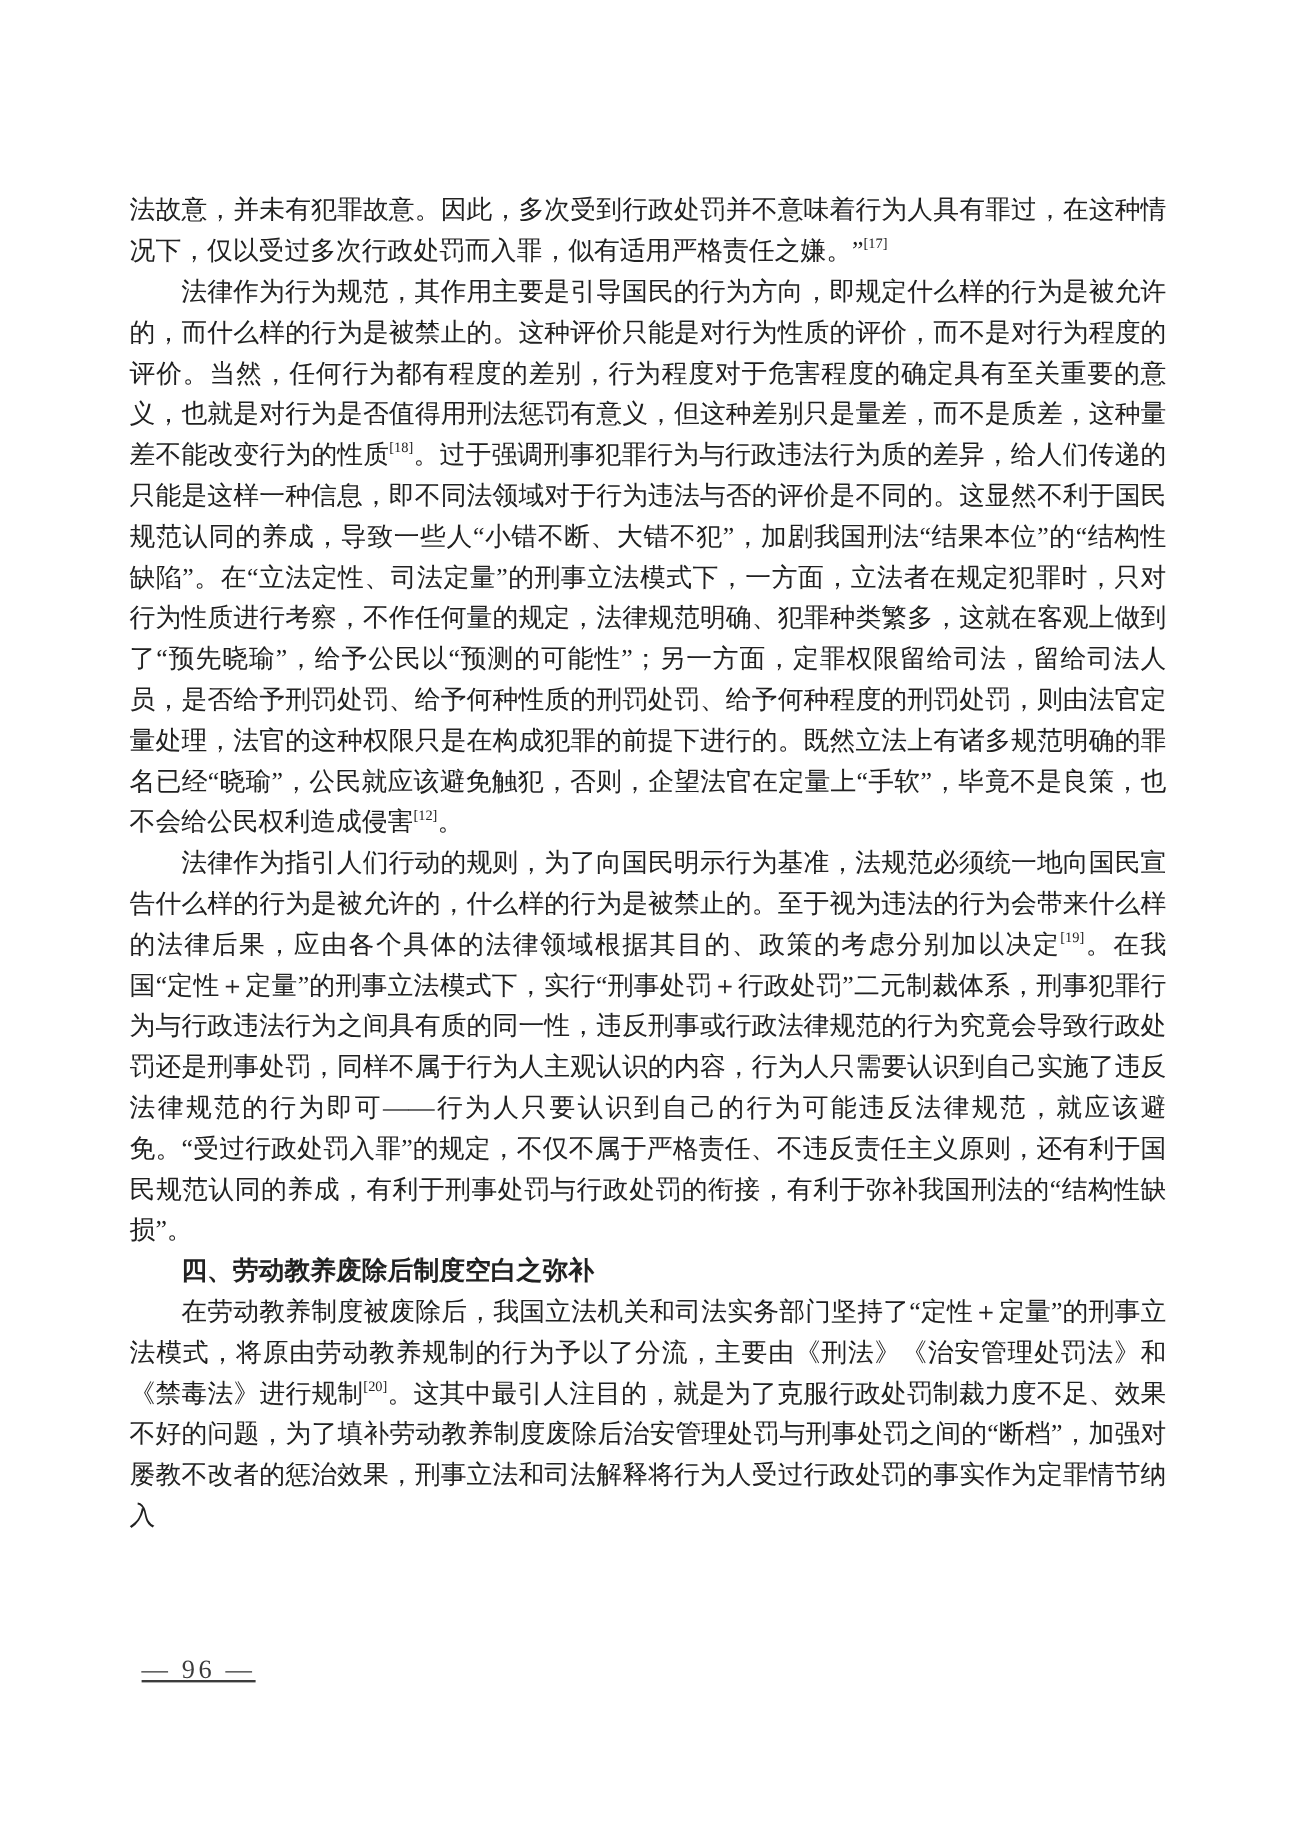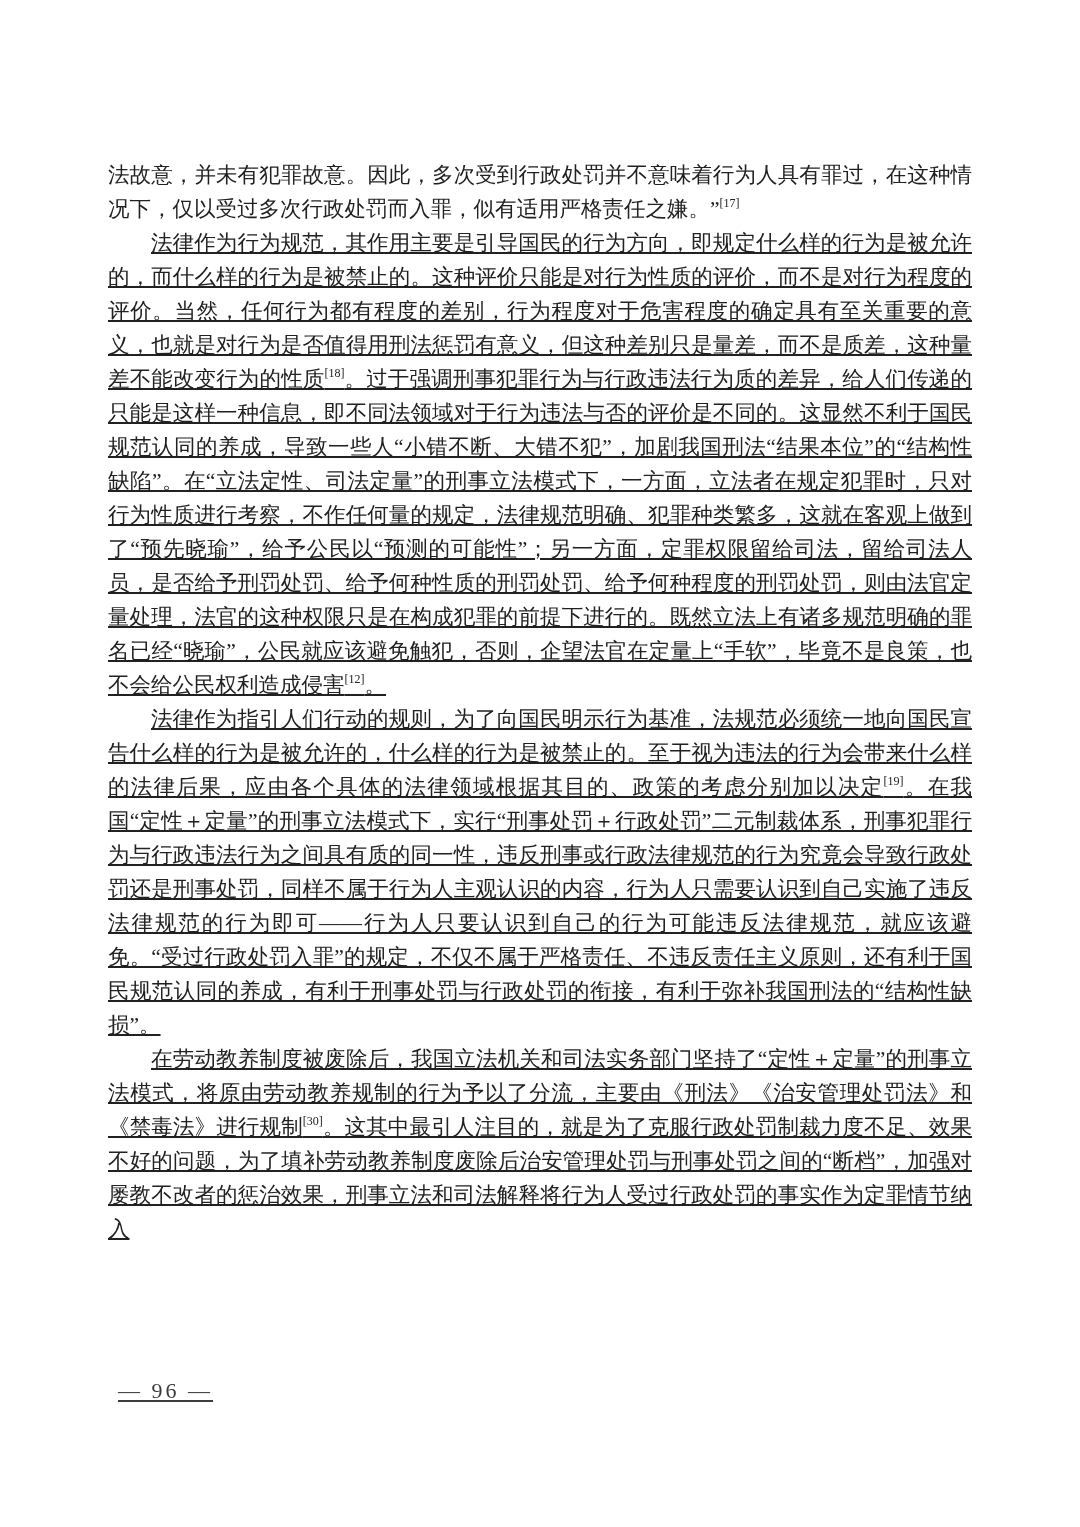--- a/index.html
+++ b/index.html
@@ -29,21 +29,20 @@
     font-size: 21.5px;
     line-height: 34px;
     text-align: justify;
   }
   .para {
     margin: 0;
     text-align: justify;
   }
   .para.indent {
     text-indent: 2em;
-    text-decoration: underline;
   }
   .para.heading {
     text-indent: 2em;
     font-weight: 700;
   }
   .para sup {
     font-size: 12px;
     line-height: 0;
     position: relative;
     top: -1px;
@@ -76,19 +75,20 @@
 </head>
 <body>
 
 <div class="page">
 
   <main class="text-block">
 
   <p class="para plain">法故意，并未有犯罪故意。因此，多次受到行政处罚并不意味着行为人具有罪过，在这种情况下，仅以受过多次行政处罚而入罪，似有适用严格责任之嫌。”<sup>[17]</sup></p>
       <p class="para indent">法律作为行为规范，其作用主要是引导国民的行为方向，即规定什么样的行为是被允许的，而什么样的行为是被禁止的。这种评价只能是对行为性质的评价，而不是对行为程度的评价。当然，任何行为都有程度的差别，行为程度对于危害程度的确定具有至关重要的意义，也就是对行为是否值得用刑法惩罚有意义，但这种差别只是量差，而不是质差，这种量差不能改变行为的性质<sup>[18]</sup>。过于强调刑事犯罪行为与行政违法行为质的差异，给人们传递的只能是这样一种信息，即不同法领域对于行为违法与否的评价是不同的。这显然不利于国民规范认同的养成，导致一些人“小错不断、大错不犯”，加剧我国刑法“结果本位”的“结构性缺陷”。在“立法定性、司法定量”的刑事立法模式下，一方面，立法者在规定犯罪时，只对行为性质进行考察，不作任何量的规定，法律规范明确、犯罪种类繁多，这就在客观上做到了“预先晓瑜”，给予公民以“预测的可能性”；另一方面，定罪权限留给司法，留给司法人员，是否给予刑罚处罚、给予何种性质的刑罚处罚、给予何种程度的刑罚处罚，则由法官定量处理，法官的这种权限只是在构成犯罪的前提下进行的。既然立法上有诸多规范明确的罪名已经“晓瑜”，公民就应该避免触犯，否则，企望法官在定量上“手软”，毕竟不是良策，也不会给公民权利造成侵害<sup>[12]</sup>。</p>
       <p class="para indent">法律作为指引人们行动的规则，为了向国民明示行为基准，法规范必须统一地向国民宣告什么样的行为是被允许的，什么样的行为是被禁止的。至于视为违法的行为会带来什么样的法律后果，应由各个具体的法律领域根据其目的、政策的考虑分别加以决定<sup>[19]</sup>。在我国“定性＋定量”的刑事立法模式下，实行“刑事处罚＋行政处罚”二元制裁体系，刑事犯罪行为与行政违法行为之间具有质的同一性，违反刑事或行政法律规范的行为究竟会导致行政处罚还是刑事处罚，同样不属于行为人主观认识的内容，行为人只需要认识到自己实施了违反法律规范的行为即可——行为人只要认识到自己的行为可能违反法律规范，就应该避免。“受过行政处罚入罪”的规定，不仅不属于严格责任、不违反责任主义原则，还有利于国民规范认同的养成，有利于刑事处罚与行政处罚的衔接，有利于弥补我国刑法的“结构性缺损”。</p>
-      <p class="para indent">在劳动教养制度被废除后，我国立法机关和司法实务部门坚持了“定性＋定量”的刑事立法模式，将原由劳动教养规制的行为予以了分流，主要由《刑法》《治安管理处罚法》和《禁毒法》进行规制<sup>[30]</sup>。这其中最引人注目的，就是为了克服行政处罚制裁力度不足、效果不好的问题，为了填补劳动教养制度废除后治安管理处罚与刑事处罚之间的“断档”，加强对屡教不改者的惩治效果，刑事立法和司法解释将行为人受过行政处罚的事实作为定罪情节纳入</p>
+      <p class="para heading">四、劳动教养废除后制度空白之弥补</p>
+      <p class="para indent">在劳动教养制度被废除后，我国立法机关和司法实务部门坚持了“定性＋定量”的刑事立法模式，将原由劳动教养规制的行为予以了分流，主要由《刑法》《治安管理处罚法》和《禁毒法》进行规制<sup>[20]</sup>。这其中最引人注目的，就是为了克服行政处罚制裁力度不足、效果不好的问题，为了填补劳动教养制度废除后治安管理处罚与刑事处罚之间的“断档”，加强对屡教不改者的惩治效果，刑事立法和司法解释将行为人受过行政处罚的事实作为定罪情节纳入</p>
     </main>
 
   <div class="page-number">— 96 —</div>
 
 
 </div>
 
 </body></html>

